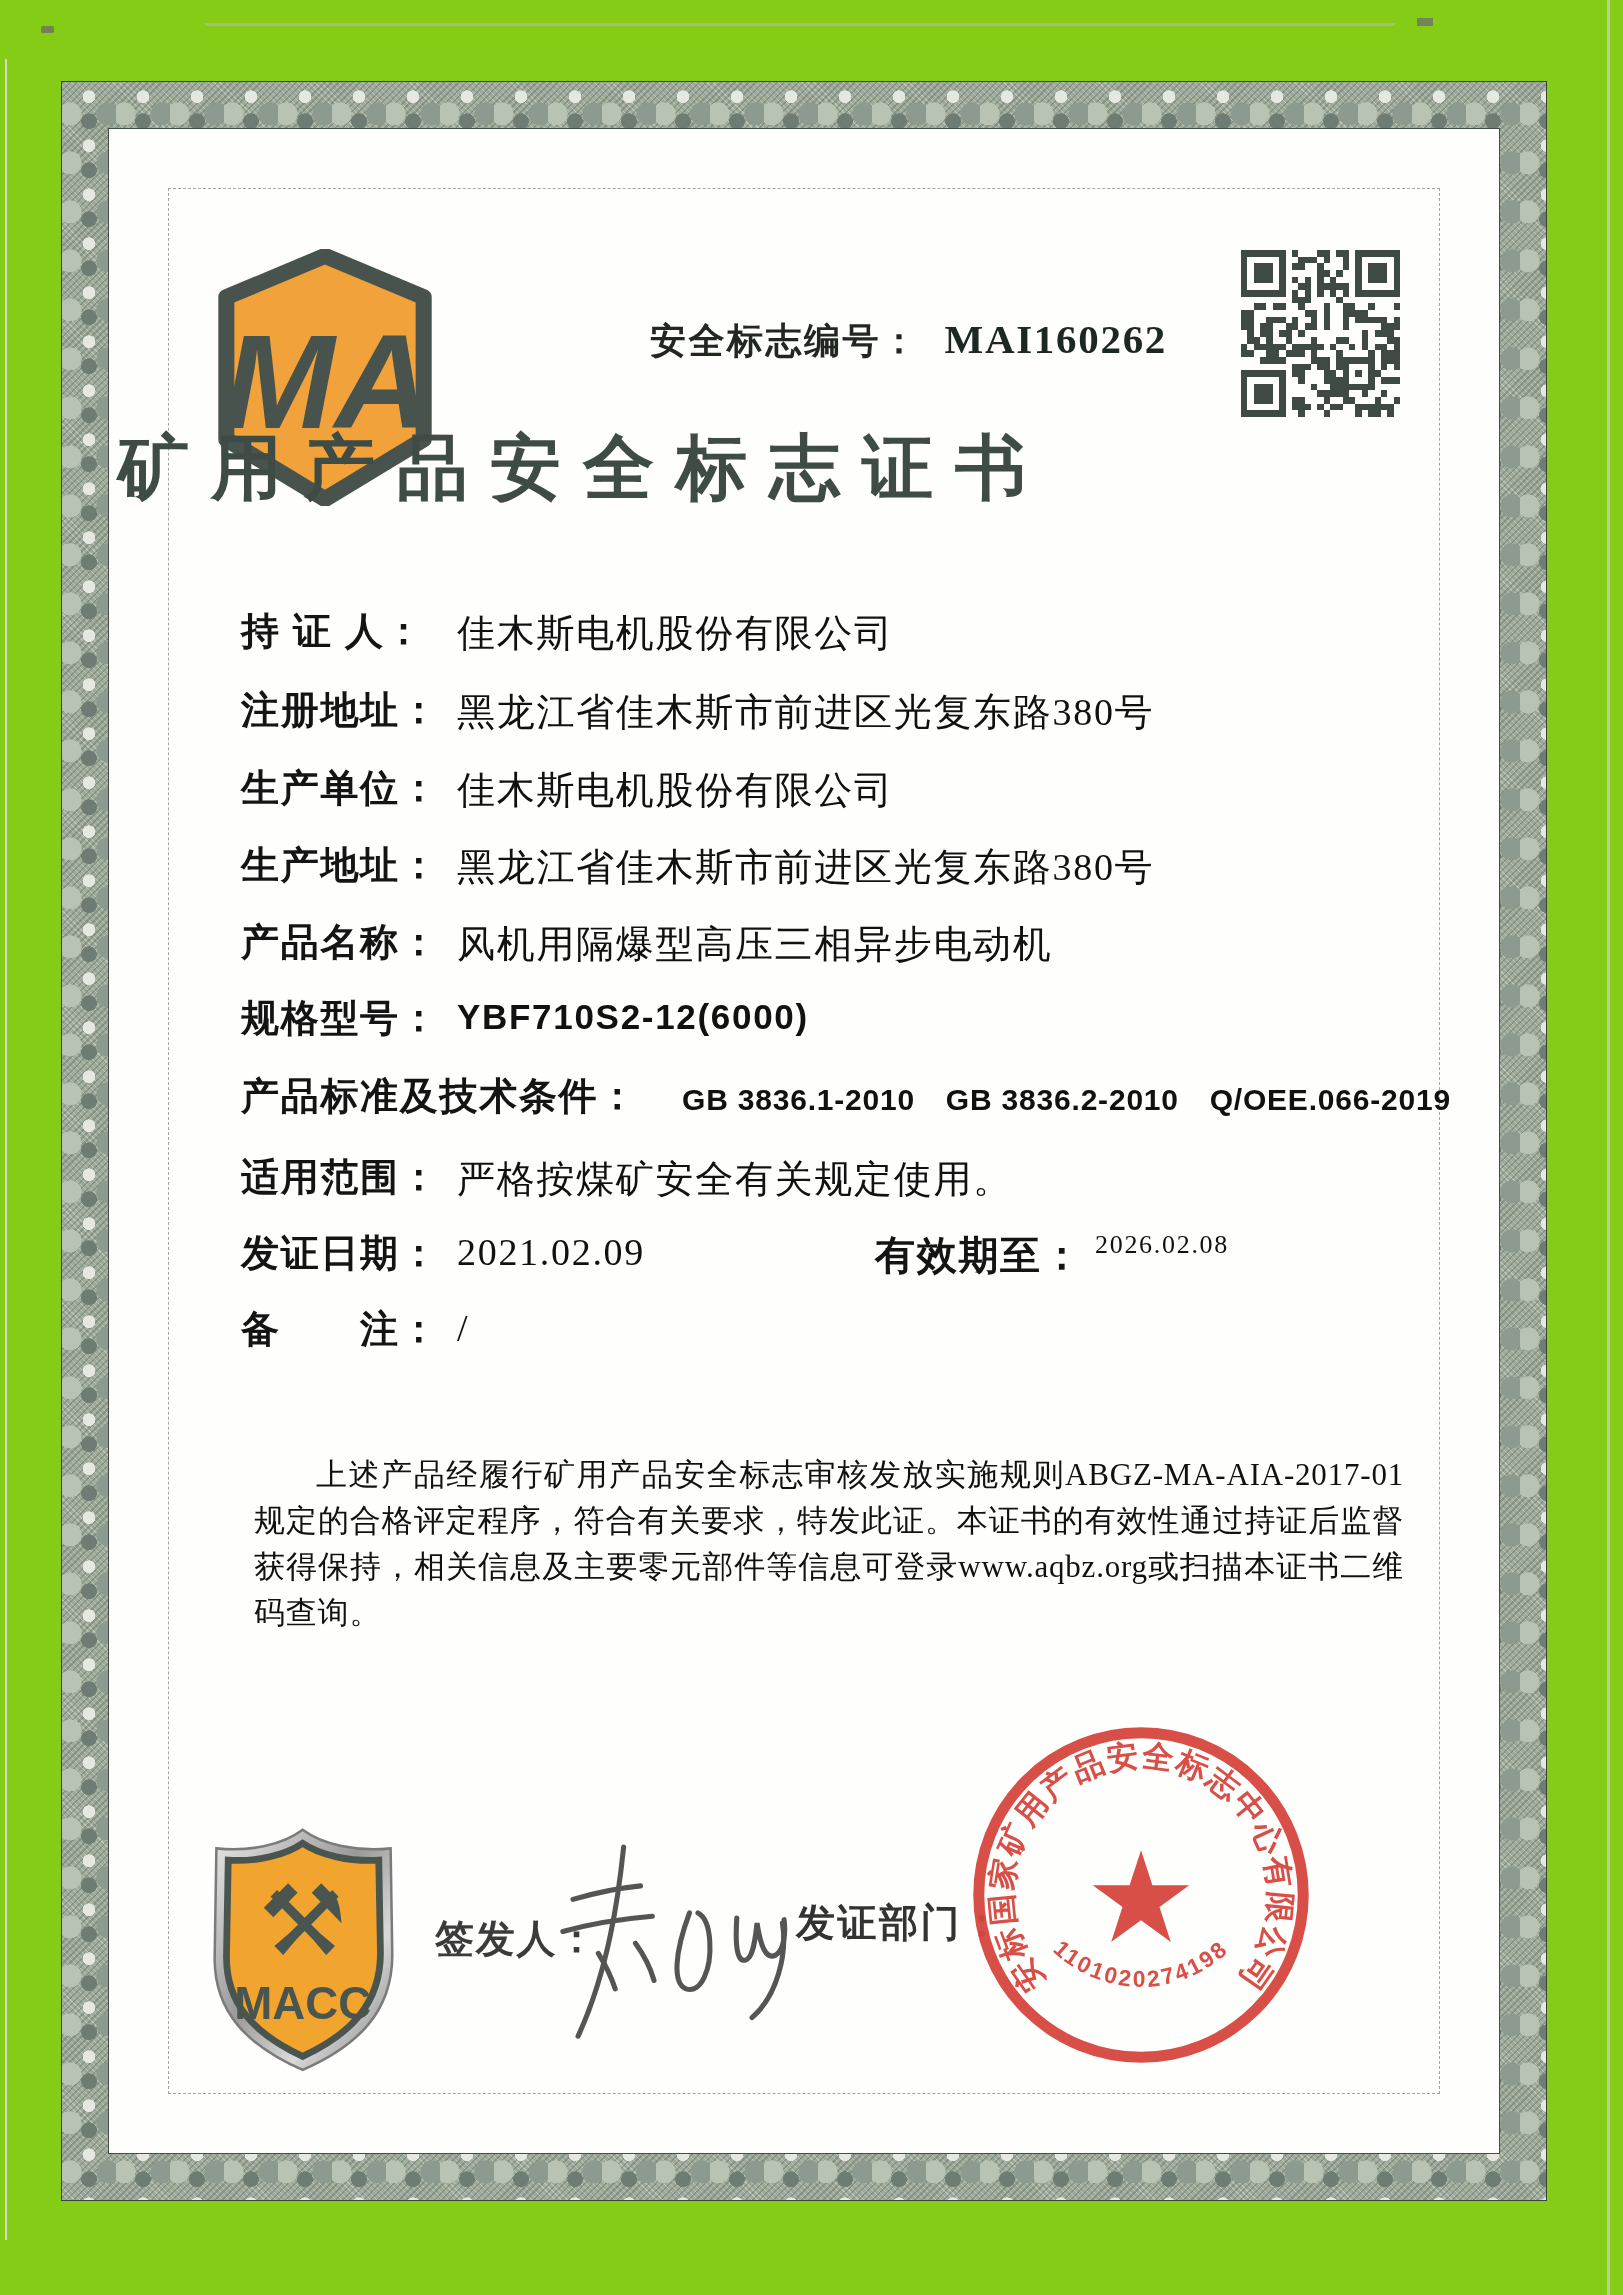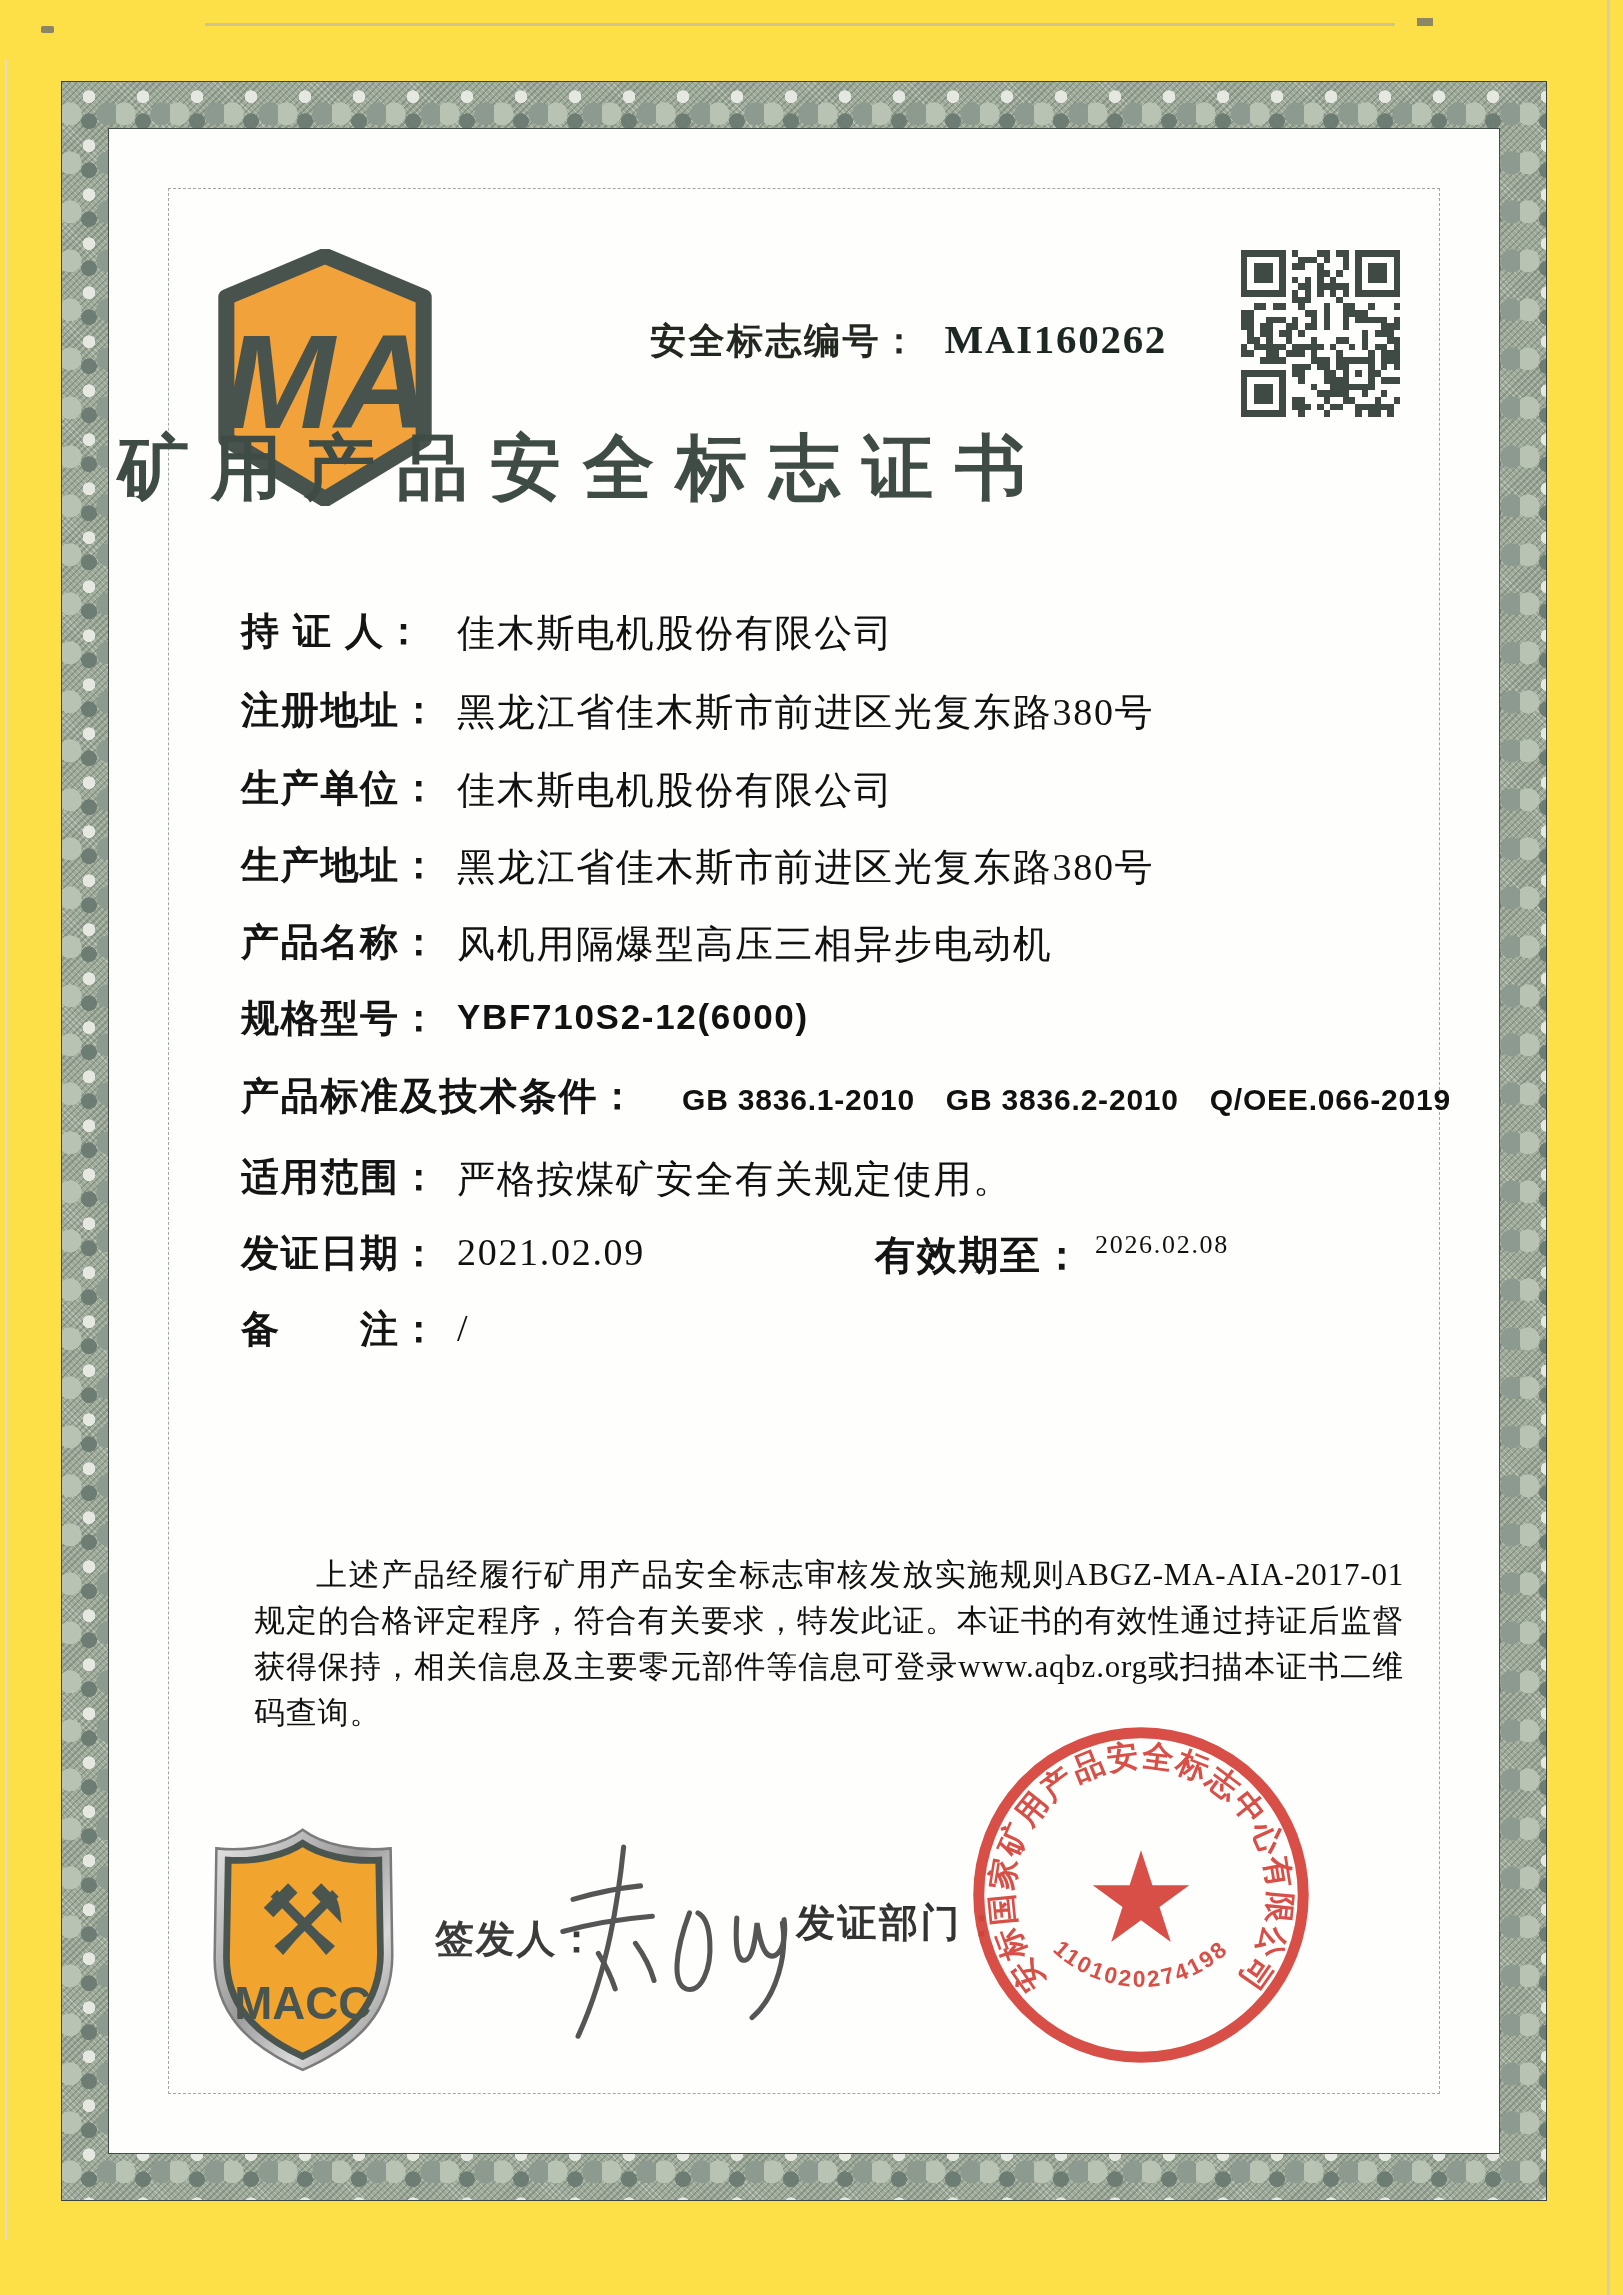--- a/index.html
+++ b/index.html
@@ -1,16 +1,16 @@
 <!DOCTYPE html>
 <html style="font-size:13.5px"><head>
 <meta charset="utf-8">
 <style>
   html,body{margin:0;padding:0;background:#ffffff;}
-  .page{position:relative;width:1623px;height:2295px;background:#fde047;overflow:hidden;
+  .page{position:relative;width:1623px;height:2295px;background:#84cc16;overflow:hidden;
         font-family:"Liberation Sans",sans-serif;color:#1c1c1c;}
 
   
   .art{position:absolute;}
   .art-top-line{left:205px;top:23px;width:1190px;height:2.5px;background:#b4b7af;opacity:.65;}
   .art-tick-tl{left:41px;top:26px;width:12.7px;height:6.8px;background:#6d6f68;border-radius:1.7px;opacity:.8;}
   .art-tick-tr{left:1417px;top:18px;width:16px;height:7.6px;background:#70726b;opacity:.8;}
   .art-right-line{left:1607px;top:0;width:2.5px;height:2295px;background:#c7cac2;opacity:.8;}
   .art-left-line{left:5px;top:59px;width:1.7px;height:2181px;background:#dcddd7;opacity:.9;}
 
@@ -50,21 +50,21 @@
             font-size:38px;color:#111;white-space:nowrap;letter-spacing:1.7px;}
   .row .val.alnum{font-family:"Liberation Sans",sans-serif;font-weight:bold;font-size:35px;top:4.2px;}
   .row.std .val{left:634px;font-family:"Liberation Sans",sans-serif;font-weight:bold;
             font-size:30px;top:8.5px;letter-spacing:0.8px;margin-left:48px;}
   .row .lbl2{position:absolute;left:875px;top:0;font-size:40px;font-weight:bold;color:#141414;
             white-space:nowrap;letter-spacing:1.7px;}
   .row .val2{position:absolute;left:1095px;top:1.7px;font-family:"Liberation Serif",serif;
             font-size:26px;color:#111;white-space:nowrap;letter-spacing:1.7px;}
 
   
-  .para{position:absolute;left:254px;top:1552px;width:1150px;font-family:"Liberation Serif",serif;
+  .para{position:absolute;left:254px;top:1452px;width:1150px;font-family:"Liberation Serif",serif;
         font-size:31px;line-height:46px;color:#111;text-align:justify;text-indent:2em;
         letter-spacing:0.8px;margin:0;}
 
   
   .signer{position:absolute;left:435px;top:1912px;font-family:"Liberation Serif",serif;
           font-size:39px;font-weight:bold;color:#3b3b3b;letter-spacing:1.7px;}
   .issuer{position:absolute;left:796px;top:1896px;font-family:"Liberation Serif",serif;
           font-size:39px;font-weight:bold;color:#333;letter-spacing:2.5px;}
   .shield-svg{position:absolute;left:201px;top:1823px;}
   .sig-svg{position:absolute;left:524px;top:1818px;}

